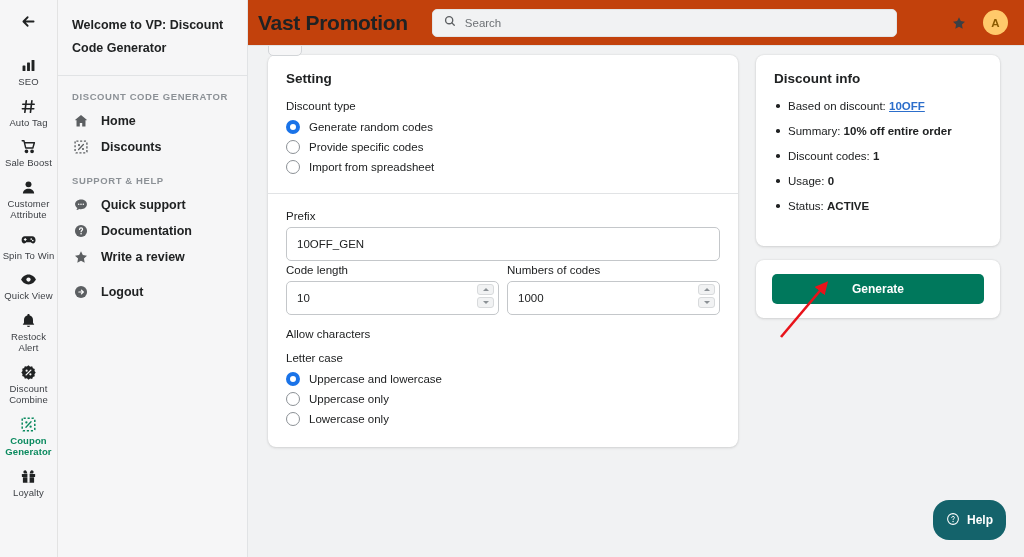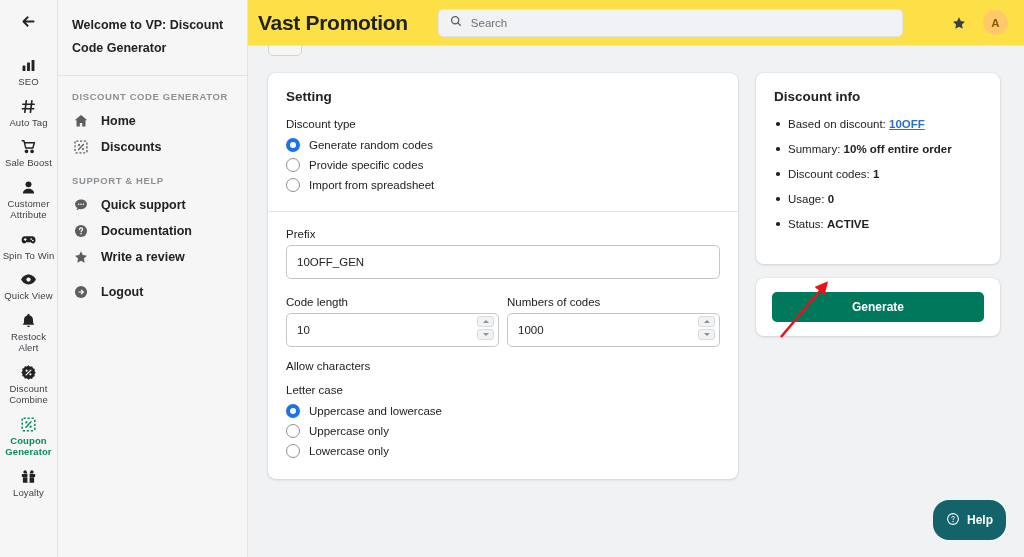--- a/index.html
+++ b/index.html
@@ -62,23 +62,23 @@
     display: flex; align-items: center; gap: 12px;
     padding: 5px 14px; cursor: pointer; min-height: 25px;
   }
   .nav-ico { width: 17px; display: flex; align-items: center; justify-content: center; flex: 0 0 17px; }
   .nav-lbl { font-size: 12.5px; font-weight: 700; color: #202223; }
   .nav-gap { height: 9px; }
 
   
   .right { flex: 1; height: 557px; display: flex; flex-direction: column; min-width: 0; }
   .topbar {
-    height: 46px; flex: 0 0 46px; background: #fde047;
+    height: 46px; flex: 0 0 46px; background: #c2410c;
     border-bottom: 1px solid #e1e3e5;
-    display: flex; align-items: center; padding: 0 16px; gap: 18px;
+    display: flex; align-items: center; padding: 0 16px; gap: 12px;
   }
   .brand { font-size: 21px; font-weight: 700; color: #202223; letter-spacing: -.3px;
            margin-left: -6px; margin-right: 12px; white-space: nowrap; }
   .search {
     flex: 1; max-width: 465px; height: 28px;
     background: #f1f2f3; border: 1px solid #e3e4e5; border-radius: 5px;
     display: flex; align-items: center; gap: 8px; padding: 0 10px;
     cursor: text;
   }
   .search input {
@@ -94,21 +94,21 @@
     display: flex; align-items: center; justify-content: center;
     font-size: 11.5px; font-weight: 600; cursor: pointer;
   }
 
   .content { flex: 1; background: #f1f2f3; position: relative; overflow: hidden; }
   .stub {
     position: absolute; left: 20px; top: -14px;
     width: 34px; height: 24px; background: #f6f6f7;
     border: 1px solid #d2d5d8; border-radius: 5px;
   }
-  .cols { display: flex; gap: 18px; padding: 27px 24px 0 20px; height: 100%; }
+  .cols { display: flex; gap: 18px; padding: 9px 24px 0 20px; height: 100%; }
   .col-main { flex: 1; min-width: 0; }
   .col-side { width: 244px; flex: 0 0 244px; }
 
   .card {
     background: #fff; border-radius: 8px;
     box-shadow: 0 0 2px rgba(23,24,24,.1), 0 1px 3px rgba(23,24,24,.12);
   }
   .card-pad { padding: 16px 18px; }
   .card-h { font-size: 13.5px; font-weight: 700; color: #202223; margin-bottom: 14px; }
   .divider { height: 1px; background: #e1e3e5; }
@@ -123,21 +123,21 @@
   }
   .radio.on { border-color: #1a73e8; border-width: 4px; }
   .radio-lbl { font-size: 11.5px; color: #202223; }
 
   .txt-input {
     width: 100%; height: 34px;
     border: 1px solid #c4c7ca; border-radius: 5px; background: #fff;
     font-family: "Liberation Sans", sans-serif; font-size: 11.5px;
     color: #202223; padding: 0 10px; outline: none;
   }
-  .two-col { display: flex; gap: 8px; margin-top: 17px; }
+  .two-col { display: flex; gap: 8px; margin-top: 3px; }
   .two-col > div { flex: 1; min-width: 0; }
   .num-wrap { position: relative; }
   .steppers {
     position: absolute; right: 5px; top: 3px;
     display: flex; flex-direction: column; gap: 2px;
   }
   .step {
     width: 17px; height: 11px; background: #f1f2f3;
     border: 1px solid #d8dadc; border-radius: 3px;
     display: flex; align-items: center; justify-content: center; cursor: pointer;

